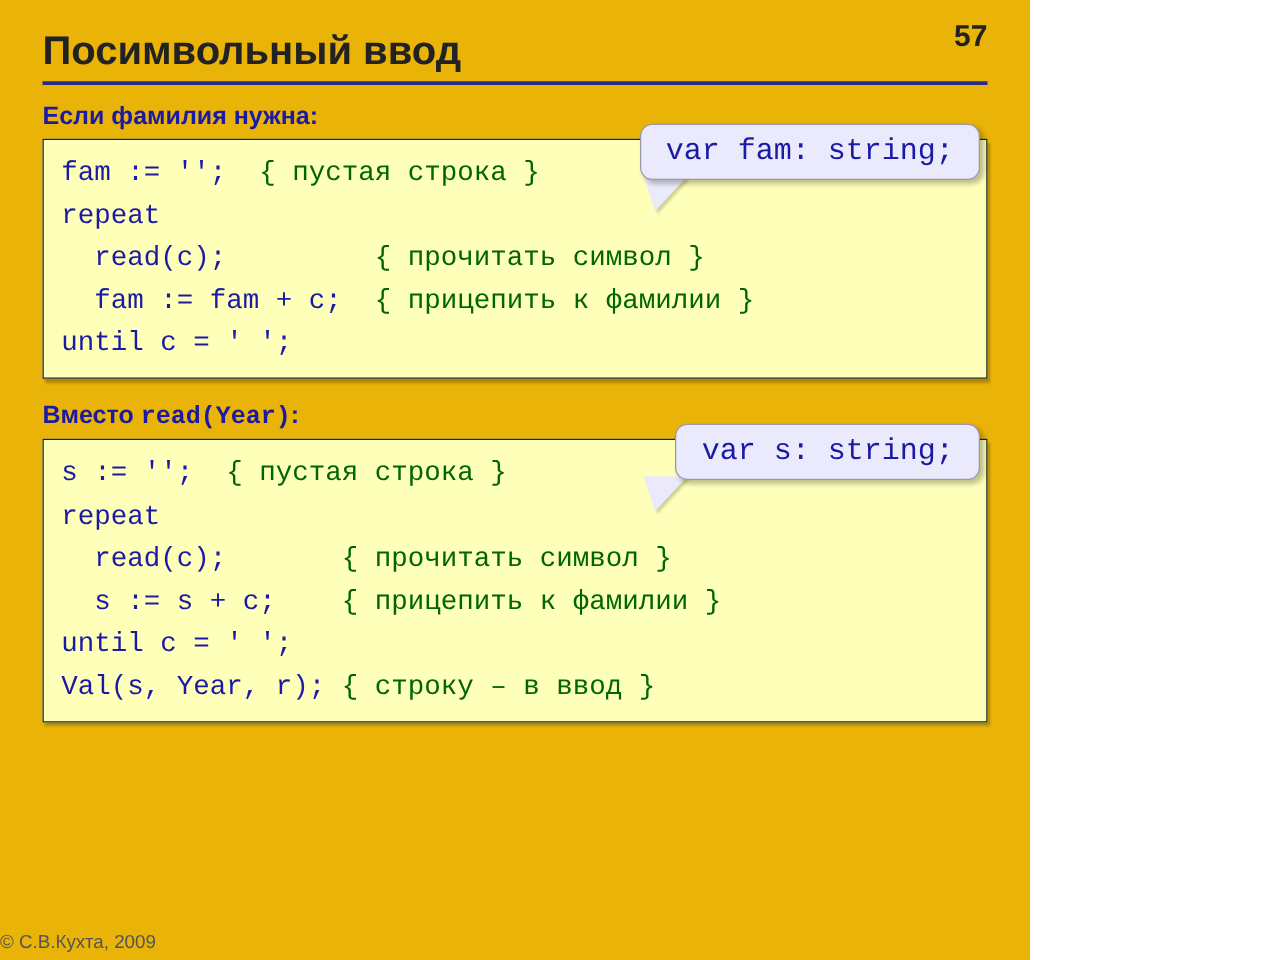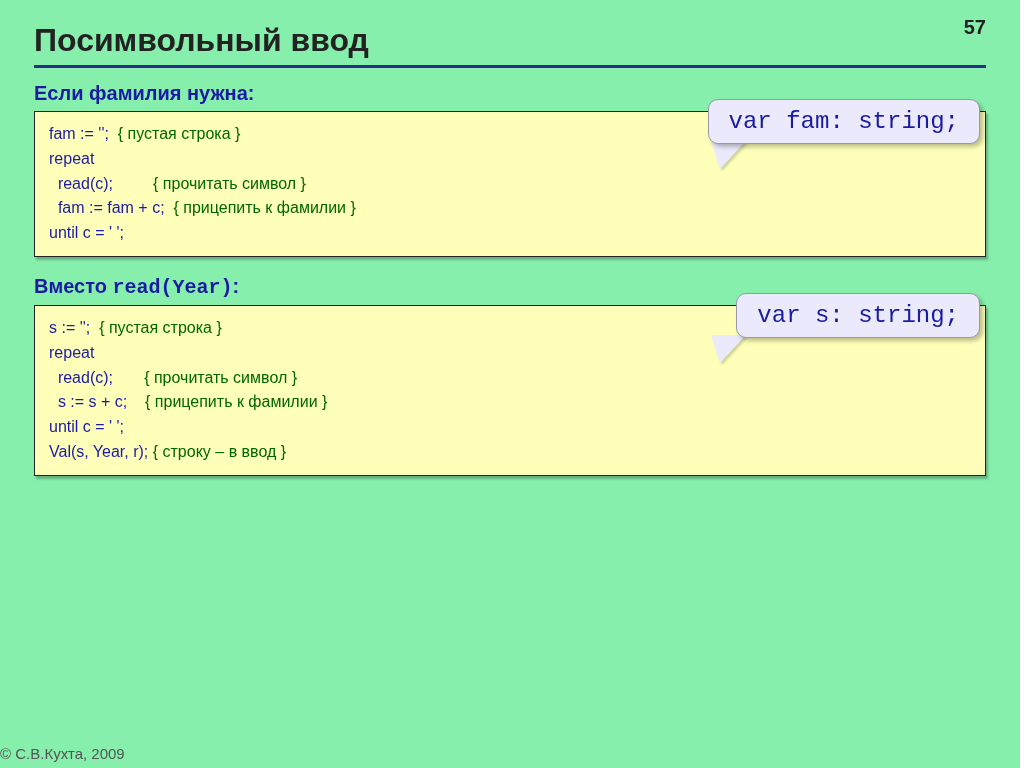--- a/index.html
+++ b/index.html
@@ -4,57 +4,57 @@
 <style>
   * { box-sizing: border-box; }
   html, body {
     margin: 0; padding: 0;
     width: 1024px; height: 768px;
     background: #fff;
     font-family: Arial, Helvetica, sans-serif;
     overflow: hidden;
   }
   .slide {
-    width: 1020px; height: 768px;
-    background: #86efac;
+    width: 824px; height: 768px;
+    background: #eab308;
     padding: 22px 34px 0 34px;
     position: relative;
   }
   .header {
     display: flex; justify-content: space-between; align-items: flex-start;
     border-bottom: 3px solid #2a2a8a;
     padding-bottom: 6px;
     margin-bottom: 14px;
   }
   .title {
     font-size: 32px; font-weight: bold; color: #222;
   }
   .pagenum {
-    font-size: 20px; font-weight: bold; color: #222;
+    font-size: 24px; font-weight: bold; color: #222;
     margin-top: -6px;
   }
   .section-label {
     font-size: 20px; font-weight: bold; color: #1a1aa5;
     margin: 4px 0 6px 0;
   }
   .section-label .code-inline {
     font-family: "Courier New", monospace;
     font-weight: bold;
     color: #1a1aa5;
   }
   .section-wrap {
     position: relative;
     margin-bottom: 18px;
   }
   .code-box {
     background: #feffb8;
     border: 1px solid #222;
     padding: 10px 14px;
-    font-family: Liberation Sans, sans-serif;
-    font-size: 16px;
+    font-family: Liberation Mono, monospace;
+    font-size: 22px;
     color: #1a1aa5;
     line-height: 1.55;
     white-space: pre;
     box-shadow: 2px 3px 2px rgba(0,0,0,0.25);
   }
   .code-box .comment { color: #006600; }
   .callout {
     position: absolute;
     top: -12px; right: 6px;
     background: #eaeafc;

